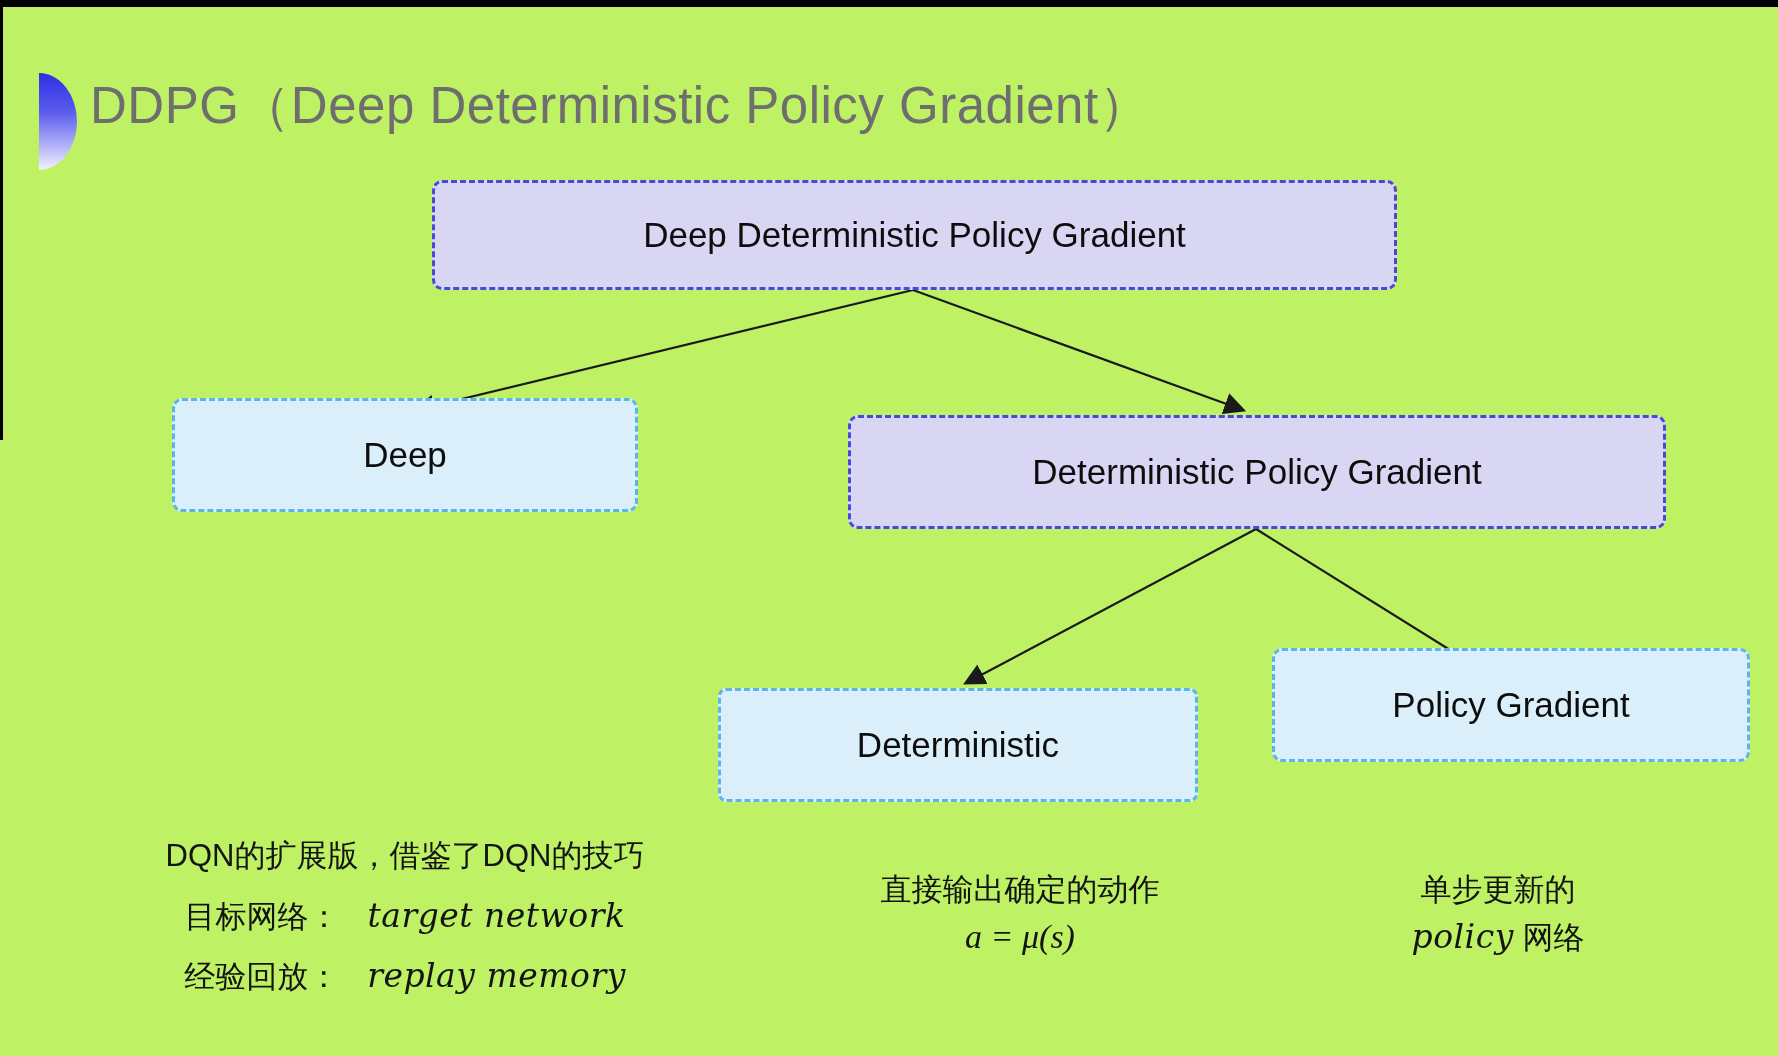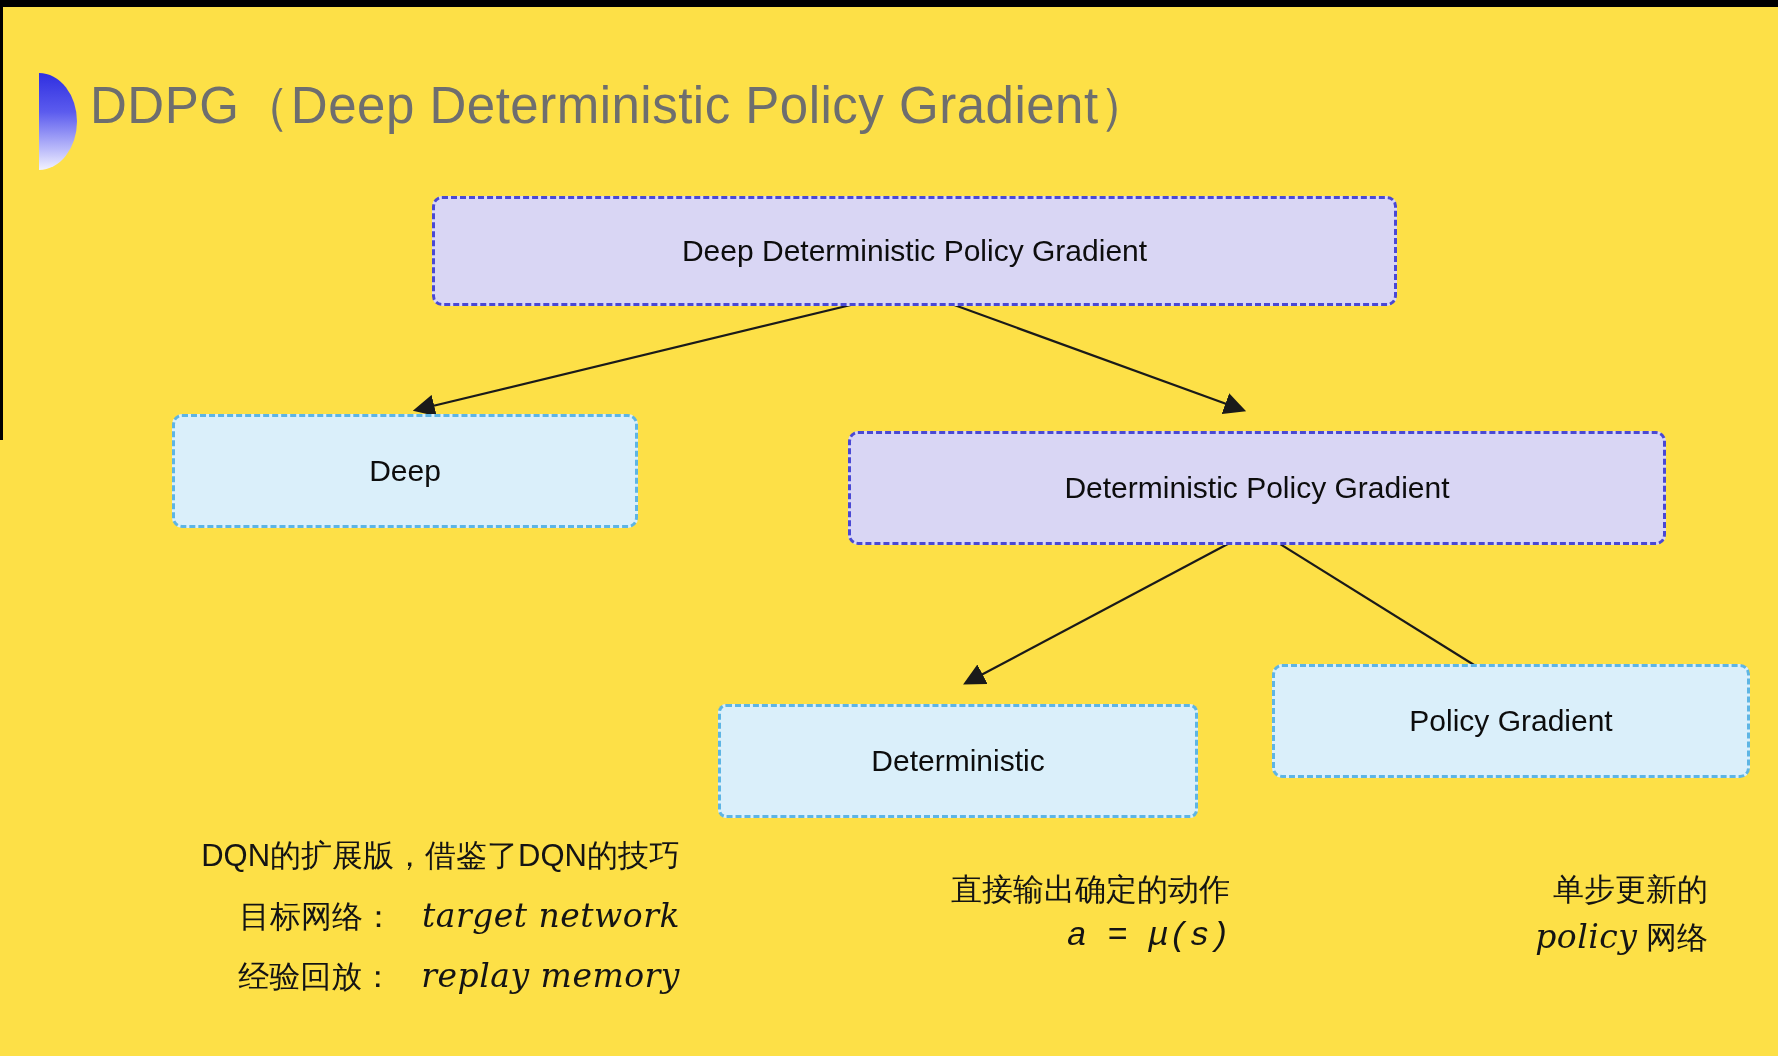--- a/index.html
+++ b/index.html
@@ -1,59 +1,59 @@
 <!DOCTYPE html>
 <html><head>
 <meta charset="utf-8">
 <style>
   html,body{margin:0;padding:0;background:#ffffff;}
   .slide{
-    position:relative;width:1778px;height:1056px;background:#fde047;overflow:hidden;
+    position:relative;width:1778px;height:1056px;background:#bef264;overflow:hidden;
     font-family:"Liberation Sans",sans-serif;color:#111;
   }
   .frame-top{position:absolute;left:0;top:0;width:1778px;height:7px;background:#000;}
   .frame-left{position:absolute;left:0;top:0;width:3px;height:440px;background:#000;}
 
   .title-icon{
     position:absolute;left:39px;top:73px;width:38px;height:97px;
     background:linear-gradient(180deg,#2f2fe0 0%,#5b5bee 40%,#b9b9fa 78%,#f2f2ff 100%);
     border-radius:0 100% 100% 0 / 0 50% 50% 0;
   }
   .page-title{
     position:absolute;left:90px;top:72px;width:1400px;
     font-size:51px;font-weight:500;color:#6e6e6e;letter-spacing:0.5px;white-space:nowrap;
   }
 
   .node{
     position:absolute;display:flex;align-items:center;justify-content:center;
-    border-radius:10px;font-size:30px;color:#0d0d0d;text-align:center;margin-top:16px;
+    border-radius:10px;font-size:35px;color:#0d0d0d;text-align:center;
   }
   .node.purple{background:#d9d6f4;border:3px dashed #4a49d4;}
   .node.blue{background:#daeffa;border:3px dashed #5eb5e4;}
 
   .node-root{left:432px;top:180px;width:959px;height:104px;}
   .node-deep{left:172px;top:398px;width:460px;height:108px;}
   .node-dpg{left:848px;top:415px;width:812px;height:108px;}
   .node-det{left:718px;top:688px;width:474px;height:108px;border-radius:8px;}
   .node-pg{left:1272px;top:648px;width:472px;height:108px;}
 
   .edges{position:absolute;left:0;top:0;width:1778px;height:1056px;pointer-events:none;}
 
-  .ann{position:absolute;text-align:right;font-size:31px;color:#141414;}
+  .ann{position:absolute;text-align:center;font-size:31px;color:#141414;}
   .ann-deep{left:130px;top:826px;width:550px;}
   .ann-deep .ann-line{height:60px;line-height:60px;white-space:nowrap;}
   .ann-det{left:810px;top:866px;width:420px;}
   .ann-pg{left:1288px;top:866px;width:420px;}
   .ann-det .ann-line,.ann-pg .ann-line{height:47px;line-height:47px;white-space:nowrap;}
   .math{
     font-family:"DejaVu Serif","Liberation Serif",serif;
     font-style:italic;font-size:33px;letter-spacing:0.5px;
   }
   .math-gap{margin-left:28px;}
-  .formula{font-family:Liberation Mono, monospace;font-style:italic;font-size:34px;}
+  .formula{font-family:Liberation Serif, serif;font-style:italic;font-size:34px;}
 </style>
 </head>
 <body>
 
 <div class="slide">
 
   <div class="frame-top"></div>
   <div class="frame-left"></div>
 
   <div class="title-icon"></div>

